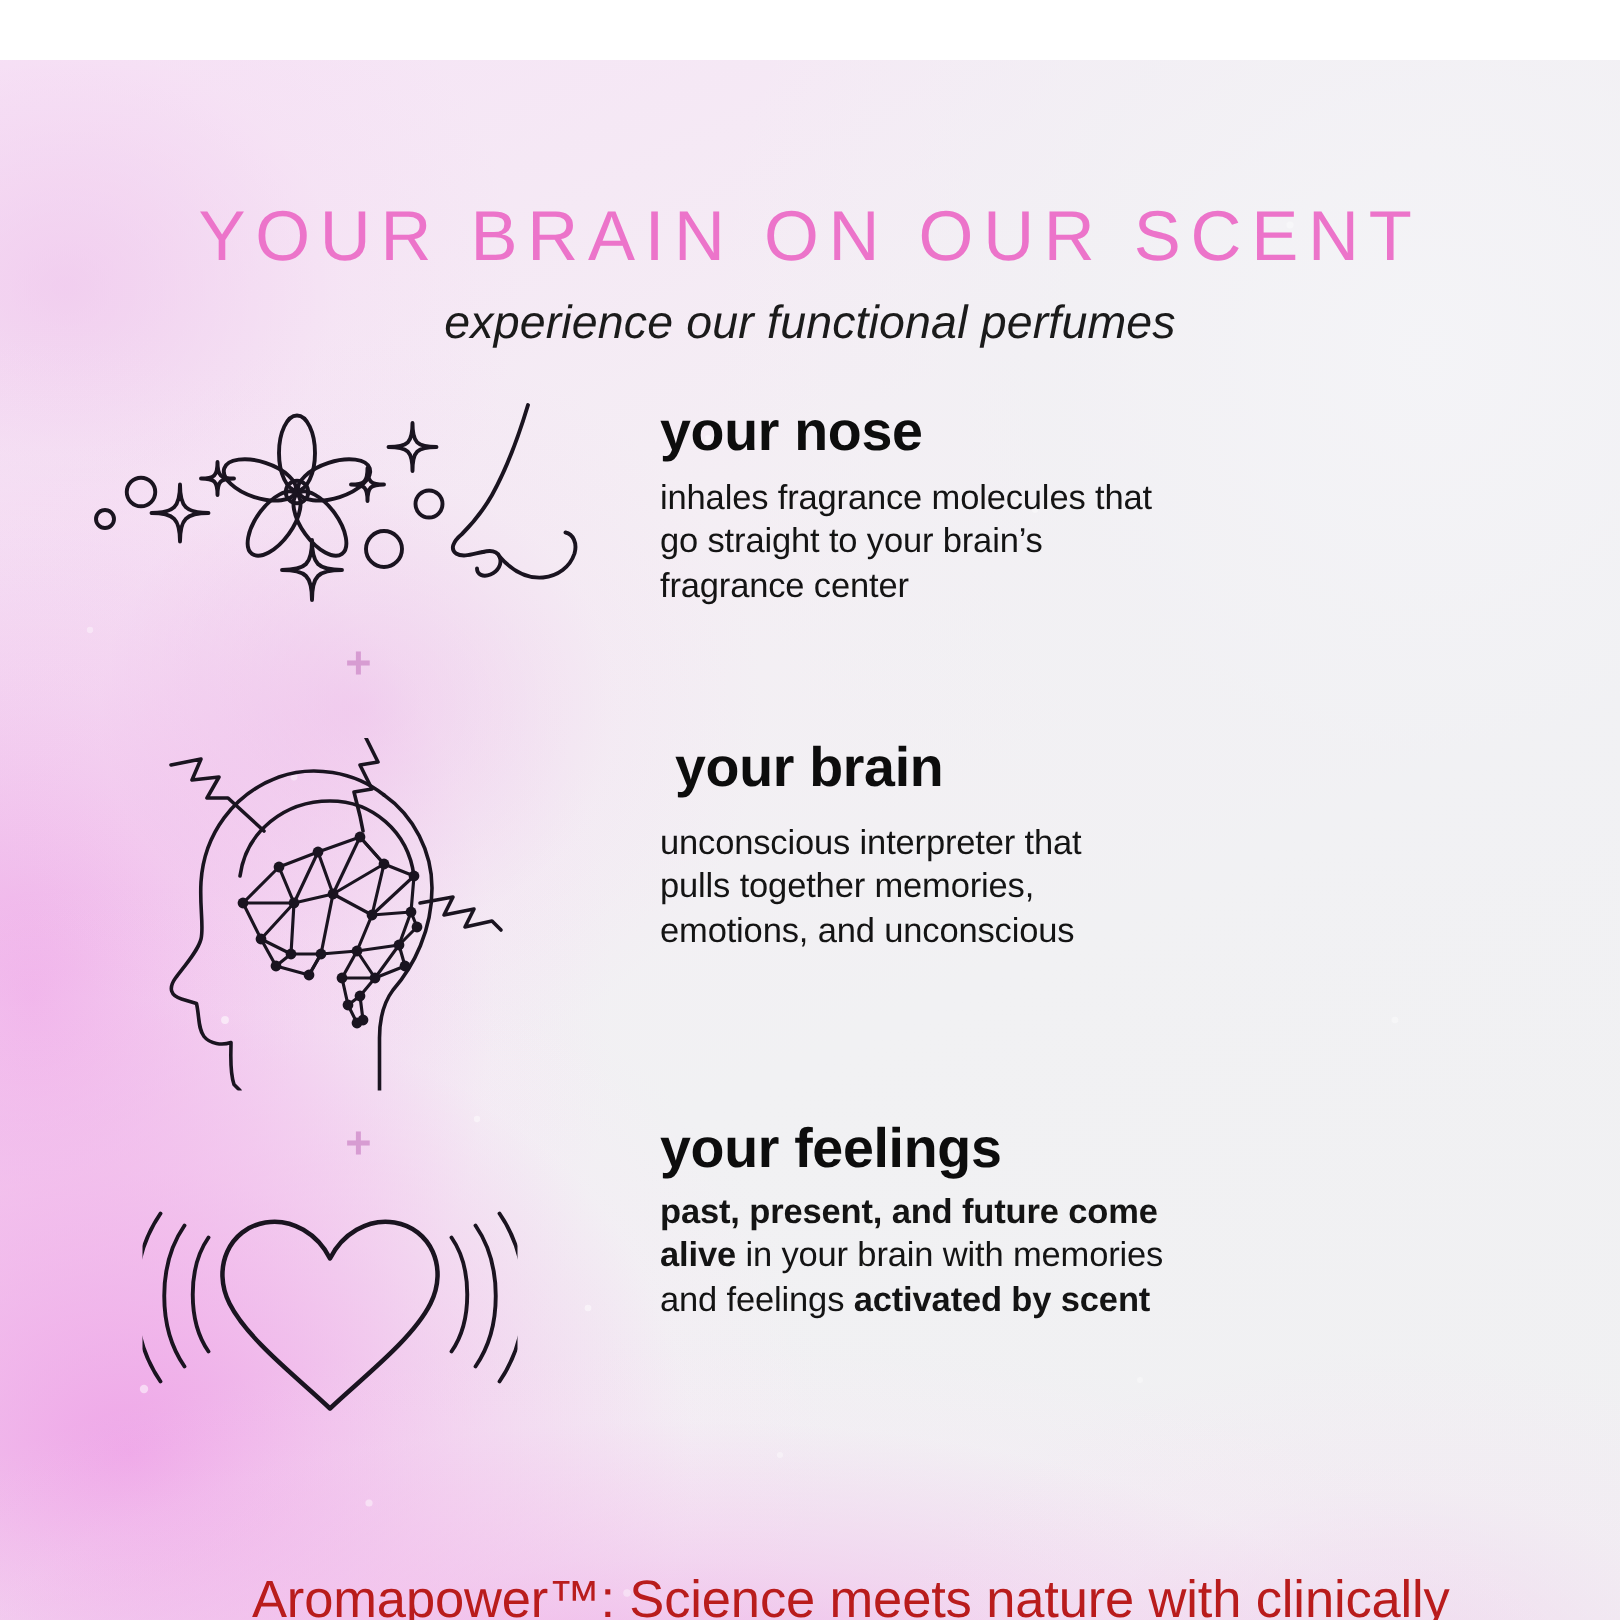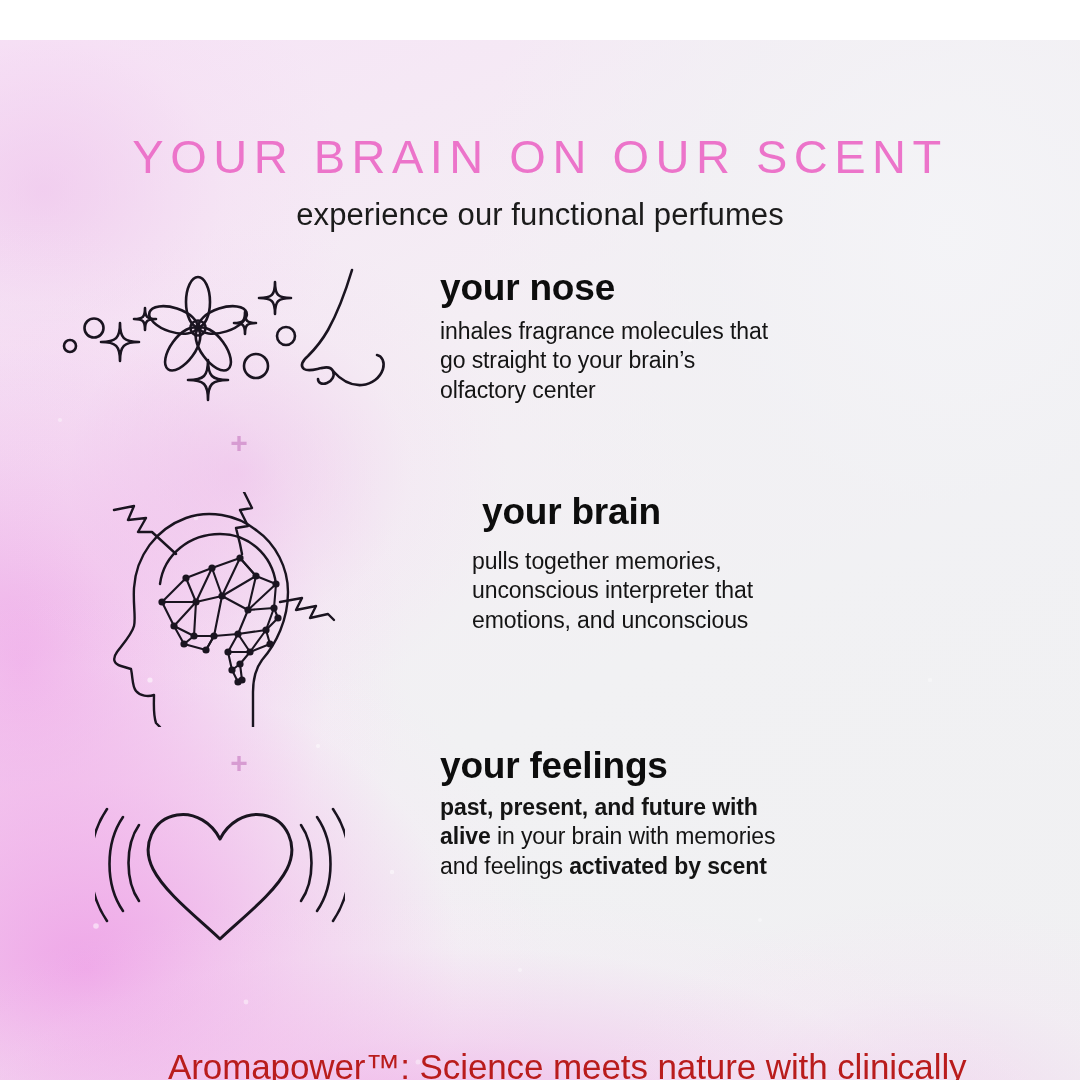--- a/index.html
+++ b/index.html
@@ -71,20 +71,21 @@
     font-size: 47px;
     font-weight: 400;
     letter-spacing: 6.5px;
     color: #ec74ca;
     line-height: 1.05;
     white-space: nowrap;
   }
   #subtitle {
     margin-top: 16px;
     font-size: 31px;
+    font-style: italic;
     font-weight: 400;
     color: #1b1b1b;
     letter-spacing: 0.1px;
   }
 
   
   .section {
     position: absolute;
     left: 0;
     width: 1080px;
@@ -113,21 +114,21 @@
     font-size: 23px;
     font-weight: 400;
     color: #141414;
     line-height: 1.28;
     letter-spacing: -0.1px;
   }
   .sec-body b { font-weight: bold; }
 
   #section-nose { top: 228px; }
   #section-nose .sec-heading { margin-bottom: 8px; }
-  #section-brain { top: 452px; gap: 32px; }
+  #section-brain { top: 452px; }
   #section-brain .sec-heading { margin-bottom: 14px; margin-left: 10px; }
   #section-feelings { top: 706px; justify-content: flex-end; }
   #section-feelings .sec-heading { margin-bottom: 6px; }
 
   
   .plus-sep {
     position: absolute;
     left: 0;
     width: 478px;
     text-align: center;
@@ -224,21 +225,21 @@
           <path d="M272 100 C 276 99, 281 99, 283 103 C 285 108, 282 113, 277 115 C 272 117, 268 115, 268 111" stroke-width="2.6"></path>
           <path d="M283 103 C 290 111, 300 118, 312 117 C 322 116, 330 110, 333 101 C 335 94, 332 88, 327 87" stroke-width="2.6"></path>
         </g>
       </svg>
     </div>
     <div class="text-col">
       <div class="sec-heading">your nose</div>
       <div class="sec-body">
           <div><span>inhales fragrance molecules that</span></div>
           <div><span>go straight to your brain’s</span></div>
-          <div><span>olfactory center</span></div>
+          <div><span>fragrance center</span></div>
         </div>
     </div>
   </div>
 
   <div class="plus-sep" id="plus-1">+</div>
 
   <div class="section" id="section-brain">
     <div class="icon-col">
       <svg width="260" height="235" viewBox="0 0 260 235">
         <g fill="none" stroke="#1a1420" stroke-width="2.4" stroke-linecap="round" stroke-linejoin="round">
@@ -334,22 +335,22 @@
             <circle cx="142" cy="178" r="3.6"></circle>
           <circle cx="150" cy="172" r="3.6"></circle>
             <circle cx="148" cy="190" r="3.6"></circle>
           <circle cx="152" cy="188" r="3.6"></circle>
         </g>
       </svg>
     </div>
     <div class="text-col">
       <div class="sec-heading">your brain</div>
       <div class="sec-body">
+          <div><span>unconscious interpreter that</span></div>
           <div><span>pulls together memories,</span></div>
-          <div><span>unconscious interpreter that</span></div>
           <div><span>emotions, and unconscious</span></div>
         </div>
     </div>
   </div>
 
   <div class="plus-sep" id="plus-2">+</div>
 
   <div class="section" id="section-feelings">
     <div class="icon-col">
       <svg width="250" height="150" viewBox="0 0 250 150" style="margin-top:55px;">
@@ -369,21 +370,21 @@
 
           <path d="M206 24 C 220 44, 220 80, 206 100" stroke-width="2.6"></path>
           <path d="M222 16 C 240 42, 240 84, 222 110" stroke-width="2.6"></path>
           <path d="M238 8 C 260 40, 260 88, 238 120" stroke-width="2.6"></path>
         </g>
       </svg>
     </div>
     <div class="text-col">
       <div class="sec-heading">your feelings</div>
       <div class="sec-body">
-          <div><b>past, present, and future with</b></div>
+          <div><b>past, present, and future come</b></div>
           <div><b>alive</b><span> in your brain with memories</span></div>
           <div><span>and feelings </span><b>activated by scent</b></div>
         </div>
     </div>
   </div>
 
   <div id="footer">Aromapower™: Science meets nature with clinically studied ingredients that can elicit a positive effect</div>
 
 </div>
 

